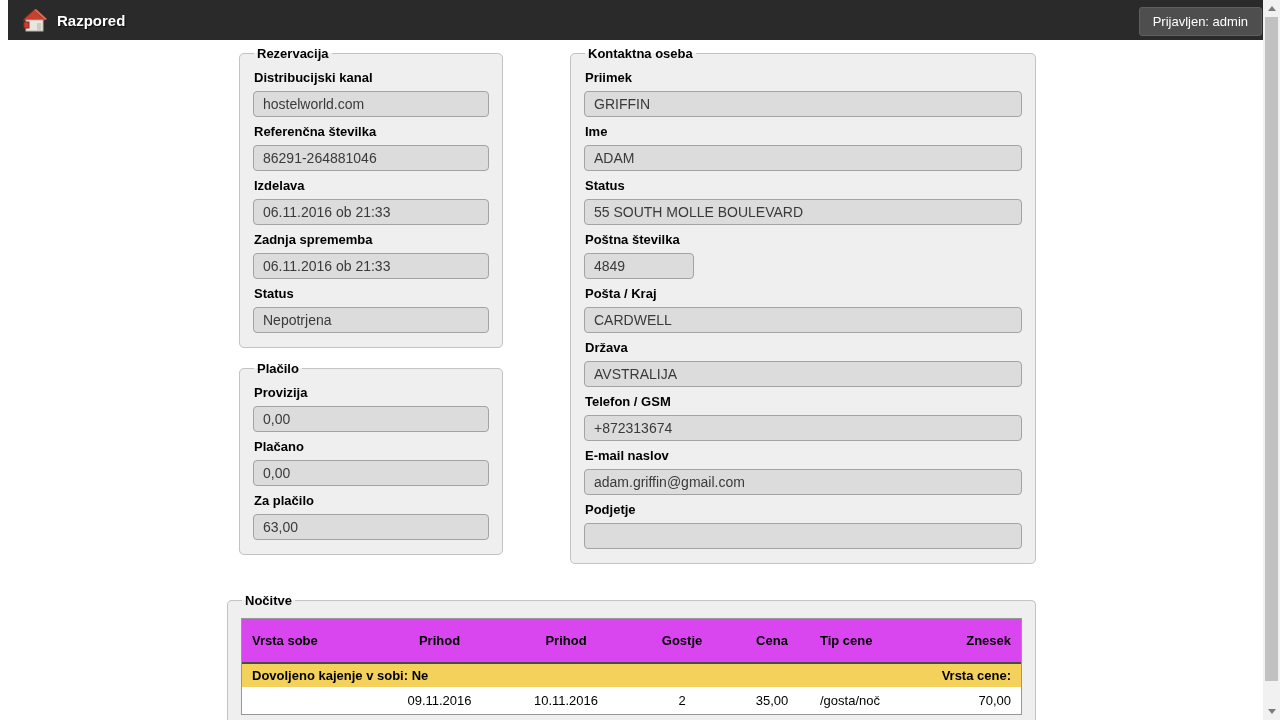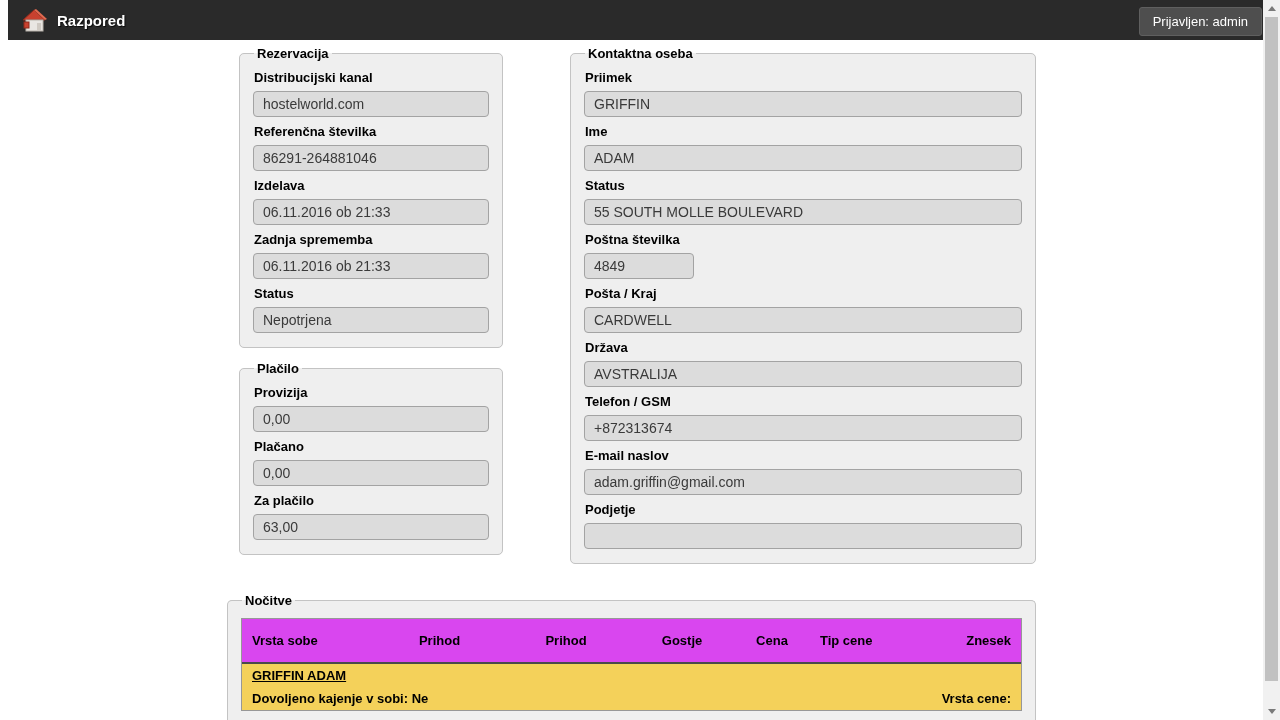--- a/index.html
+++ b/index.html
@@ -206,27 +206,31 @@
             <th class="ac">Prihod</th>
             <th class="ac">Prihod</th>
             <th class="ac">Gostje</th>
             <th class="ac">Cena</th>
             <th class="al">Tip cene</th>
             <th class="ar">Znesek</th>
           </tr>
         </thead>
         <tbody>
           <tr class="hl">
-            <td colspan="7" class="al">
-              <a href="#" class="guest-link">GRIFFIN ADAM</a>
-            </td>
-          </tr>
-          <tr class="hl">
             <td colspan="6" class="al">Dovoljeno kajenje v sobi: Ne</td>
             <td class="ar">Vrsta cene:</td>
+          </tr>
+          <tr class="data">
+            <td class="al"></td>
+            <td class="ac">09.11.2016</td>
+            <td class="ac">10.11.2016</td>
+            <td class="ac">2</td>
+            <td class="ac">35,00</td>
+            <td class="al">/gosta/noč</td>
+            <td class="ar">70,00</td>
           </tr>
         </tbody>
       </table>
     </div>
   </fieldset>
 </div>
 
 <div class="scrollbar">
   <div class="sb-btn up">
     <div class="sb-arrow-up"></div>

